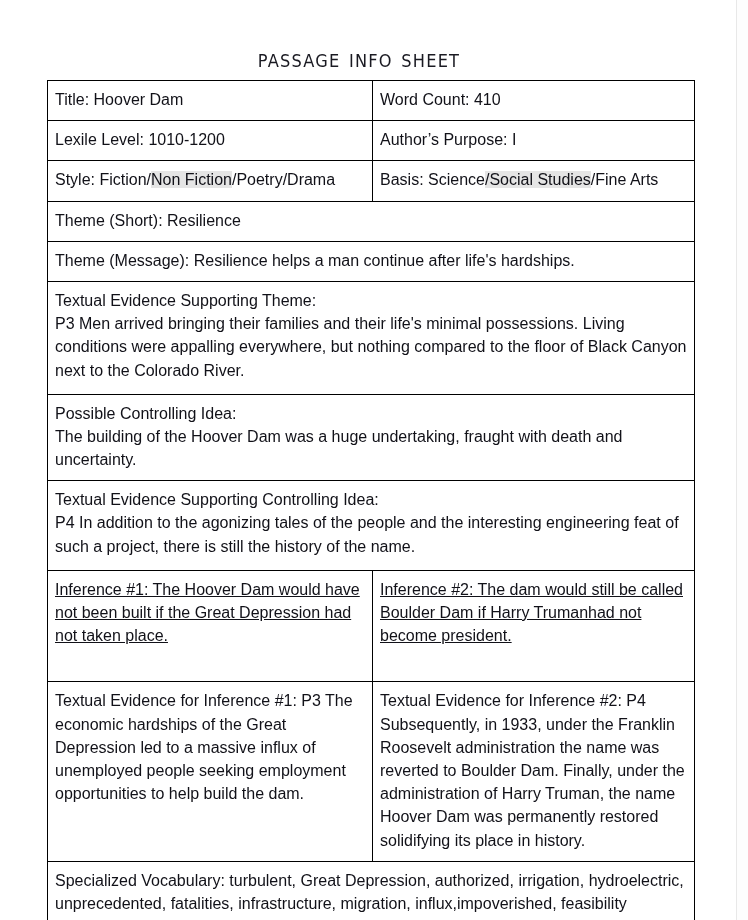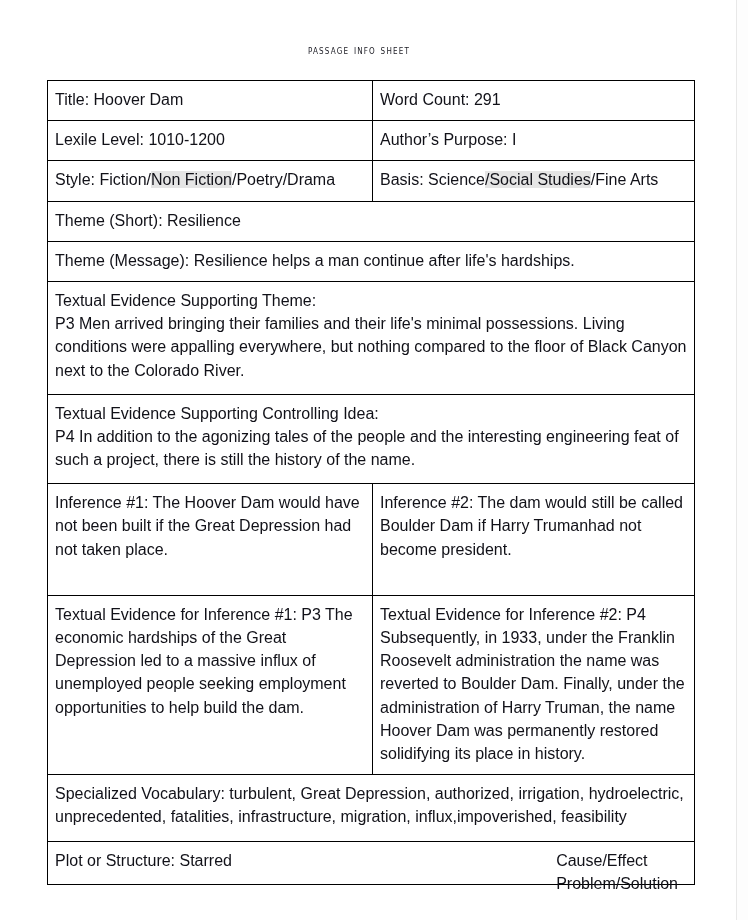--- a/index.html
+++ b/index.html
@@ -38,21 +38,21 @@
   .sheet {
     position: absolute;
     left: 0;
     top: 0;
     width: 748px;
   }
 
   .doc-title {
     text-align: center;
     font-family: "DejaVu Sans Condensed", "Liberation Sans Narrow", "Liberation Sans", sans-serif;
-    font-size: 12px;
+    font-size: 26px;
     font-weight: 400;
     letter-spacing: 1.2px;
     font-variant: small-caps;
     text-transform: lowercase;
     color: #1a1a22;
     margin: 44px 0 0 0;
     padding-right: 46px;
     line-height: 1.1;
     padding-left: 16px;
   }
@@ -73,20 +73,21 @@
     font-size: 16px;
     line-height: 1.45;
     color: #111118;
     font-stretch: condensed;
   }
   .info-table td.pad-tall {
     padding-bottom: 12px;
   }
   .info-table td.pad-xtall {
     padding-bottom: 34px;
+    text-decoration: underline;
   }
 
   .col-left  { width: 325px; }
   .col-right { width: 322px; }
 
   .hl {
     background: #e5e5e5;
   }
 
   .row-line { display: block; }
@@ -121,21 +122,21 @@
       <col class="col-left">
       <col class="col-right">
     </colgroup>
     <tbody>
 
       <tr>
         <td>
           <span>Title: Hoover Dam</span>
         </td>
         <td>
-          <span>Word Count: 291</span>
+          <span>Word Count: 410</span>
         </td>
       </tr>
 
       <tr>
         <td>
           <span>Lexile Level: 1010-1200</span>
         </td>
         <td>
           <span>Author’s Purpose: I</span>
         </td>
@@ -162,20 +163,26 @@
         </td>
       </tr>
 
       <tr>
         <td colspan="2" class="pad-tall">
           <span class="row-line">Textual Evidence Supporting Theme:</span>
           <span class="row-line">P3 Men arrived bringing their families and their life's minimal possessions.  Living conditions were appalling everywhere, but nothing compared to the floor of Black Canyon next to the Colorado River.</span>
         </td>
       </tr>
 
+      <tr>
+        <td colspan="2">
+          <span class="row-line">Possible Controlling Idea:</span>
+          <span class="row-line">The building of the Hoover Dam was a huge undertaking, fraught with death and uncertainty.</span>
+        </td>
+      </tr>
 
       <tr>
         <td colspan="2" class="pad-tall">
           <span class="row-line">Textual Evidence Supporting Controlling Idea:</span>
           <span class="row-line">P4 In addition to the agonizing tales of the people and the interesting engineering feat of such a project, there is still the history of the name.</span>
         </td>
       </tr>
 
       <tr>
         <td class="pad-xtall">

